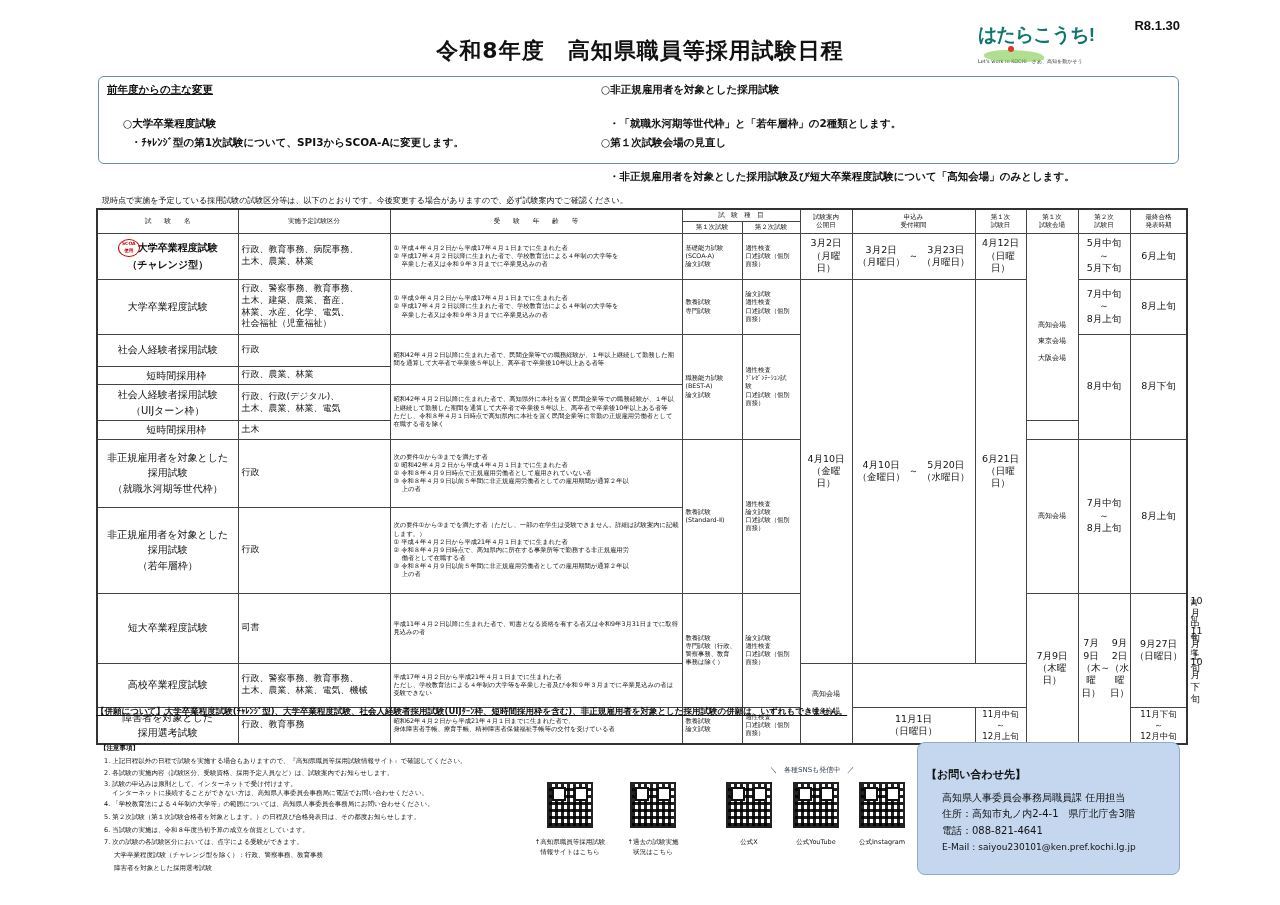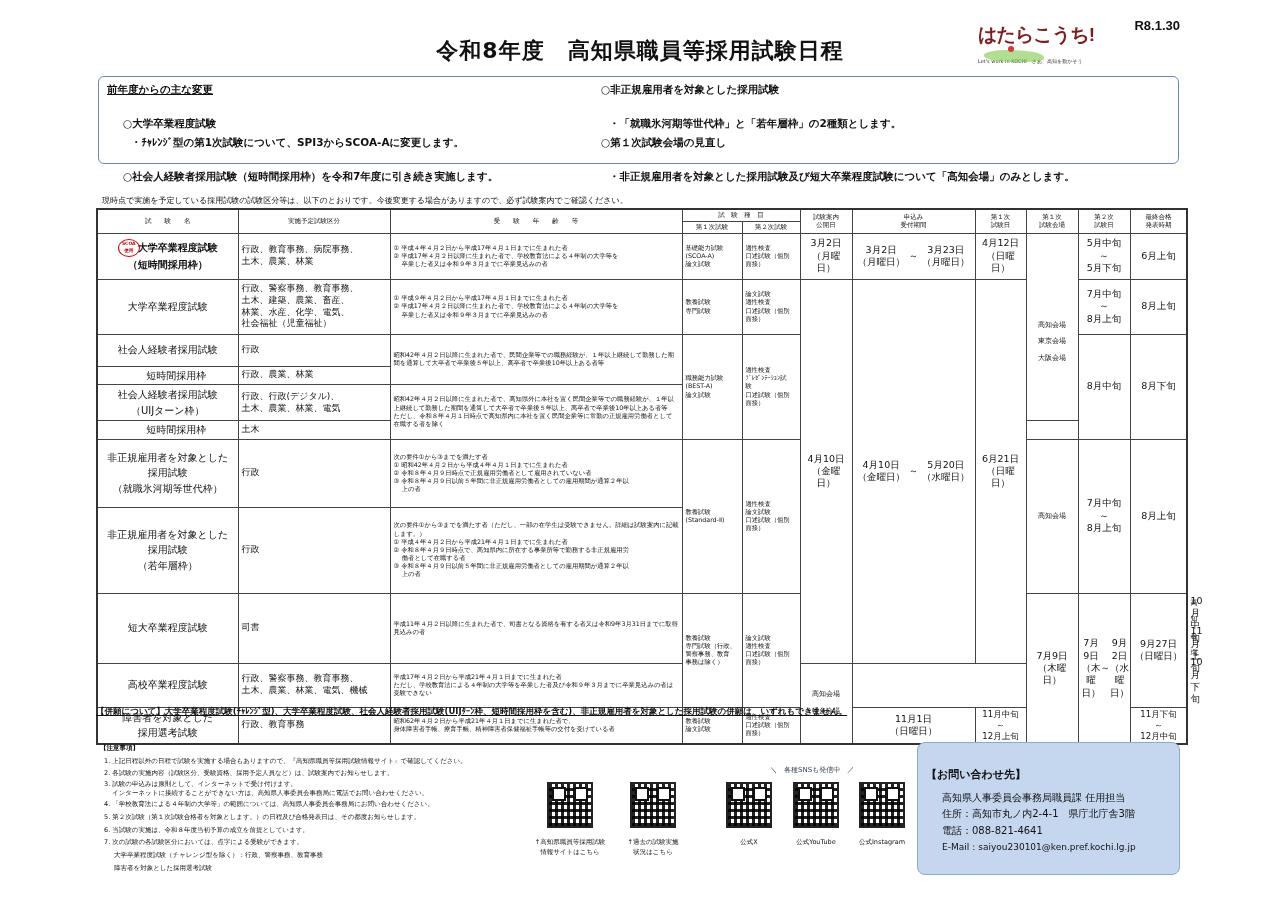--- a/index.html
+++ b/index.html
@@ -1,21 +1,21 @@
 <!DOCTYPE html>
 <html><head>
 <meta charset="utf-8">
 <style>
   * { box-sizing: border-box; margin: 0; padding: 0; }
   body { width: 1280px; height: 905px; background: #fff; font-family: "DejaVu Sans", "Liberation Sans", sans-serif; color: #111; position: relative; overflow: hidden; }
   .abs { position: absolute; }
   .title { left: 0; width: 1280px; top: 36px; text-align: center; font-size: 22px; font-weight: bold; letter-spacing: 1px; }
   .date { right: 100px; top: 18px; font-size: 13px; font-weight: bold; font-family: "Liberation Sans", sans-serif; }
   .logo { left: 978px; top: 22px; width: 120px; height: 46px; }
-  .logo .main { font-size: 19px; font-weight: bold; color: #7f1d1d; letter-spacing: -1px; font-family: "Liberation Sans", sans-serif; }
+  .logo .main { font-size: 19px; font-weight: bold; color: #0f766e; letter-spacing: -1px; font-family: "Liberation Sans", sans-serif; }
   .logo .sub { font-size: 5px; color: #333; margin-top: -2px; white-space: nowrap; }
   .logo .shape { position: absolute; left: 6px; top: 28px; width: 60px; height: 12px; background: #7cc94a; border-radius: 40% 60% 30% 50%; opacity: .6; }
   .logo .pin { position: absolute; left: 30px; top: 24px; width: 6px; height: 6px; border-radius: 50%; background: #e3342f; }
 
   .changes { left: 98px; top: 76px; width: 1081px; height: 88px; border: 1.5px solid #6a8bb5; border-radius: 6px; font-size: 10.5px; font-weight: bold; }
   .changes .col { position: absolute; top: 6px; }
   .changes .col div { margin-bottom: 5px; white-space: nowrap; }
   .changes .h { text-decoration: underline; }
   .changes .ind1 { padding-left: 16px; margin-top: 20px; }
   .changes .ind2 { padding-left: 24px; font-weight: bold; }
@@ -69,21 +69,20 @@
   <div class="main">はたらこうち!</div>
   <div class="sub" style="margin-top:10px">Let's work in KOCHI　さあ、高知を動かそう</div>
 </div>
 <div class="abs date">R8.1.30</div>
 
 <div class="abs changes">
   <div class="col" style="left:8px;">
     <div class="h">前年度からの主な変更</div>
     <div class="ind1">○大学卒業程度試験</div>
     <div class="ind2">・ﾁｬﾚﾝｼﾞ型の第1次試験について、SPI3からSCOA-Aに変更します。</div>
-    <div class="ind1">○社会人経験者採用試験（短時間採用枠）を令和7年度に引き続き実施します。</div>
   </div>
   <div class="col" style="left:502px;">
     <div>○非正規雇用者を対象とした採用試験</div>
     <div class="ind1" style="padding-left:8px">・「就職氷河期等世代枠」と「若年層枠」の2種類とします。</div>
     <div>○第１次試験会場の見直し</div>
     <div class="ind1" style="padding-left:8px">・非正規雇用者を対象とした採用試験及び短大卒業程度試験について「高知会場」のみとします。</div>
   </div>
 </div>
 
 <div class="abs lead">現時点で実施を予定している採用試験の試験区分等は、以下のとおりです。今後変更する場合がありますので、必ず試験案内でご確認ください。</div>
@@ -123,21 +122,21 @@
   </tr>
   <tr>
     <th>第１次試験</th>
     <th>第２次試験</th>
   </tr>
 
   <tr style="height:46px">
     <td class="nm">
       <span class="scoa" style="white-space:pre-line;text-align:center">SCOA
 使用</span><span class="bold">大学卒業程度試験</span><br>
-      <span class="bold">（短時間採用枠）</span>
+      <span class="bold">（チャレンジ型）</span>
     </td>
     <td class="cat" style="white-space:pre-line">行政、教育事務、病院事務、
 土木、農業、林業</td>
     <td class="el">
       <div>① 平成４年４月２日から平成17年４月１日までに生まれた者</div>
       <div style="white-space:pre-line">② 平成17年４月２日以降に生まれた者で、学校教育法による４年制の大学等を
 　 卒業した者又は令和９年３月までに卒業見込みの者</div>
     </td>
     <td class="sm" style="white-space:pre-line">基礎能力試験
 (SCOA-A)

